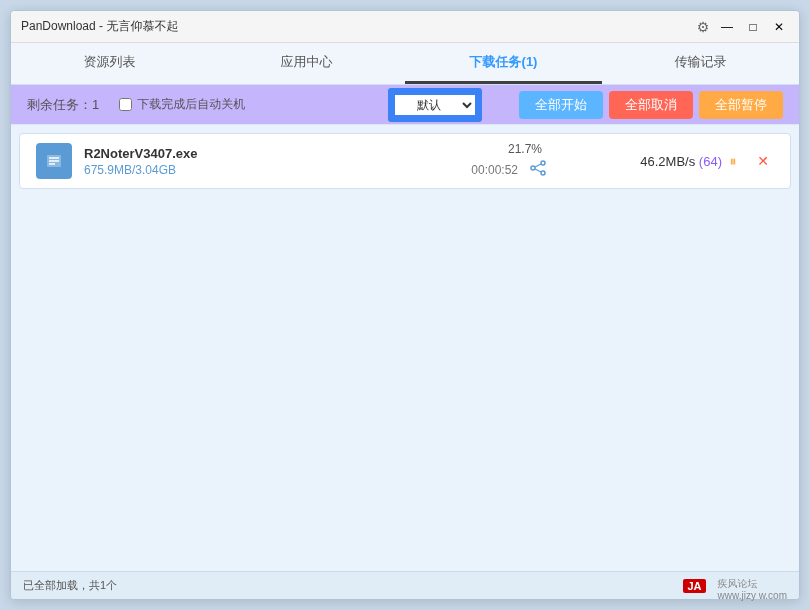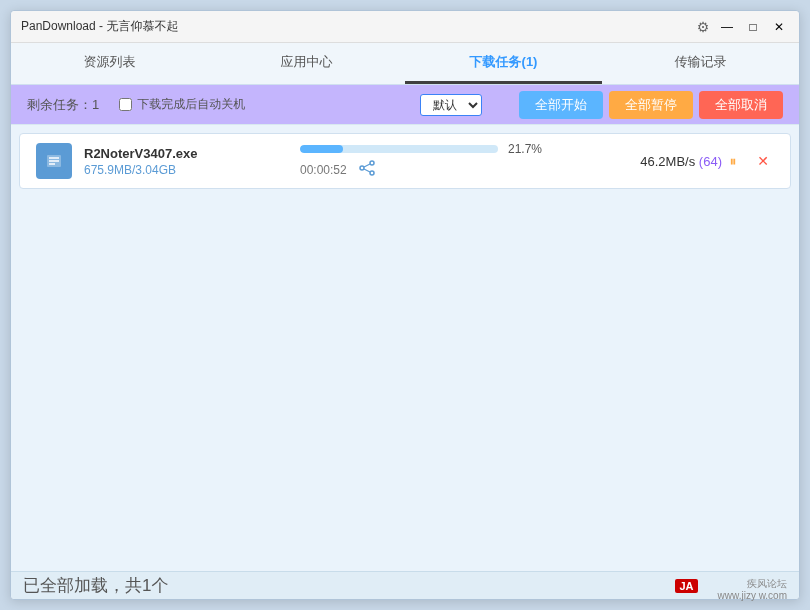--- a/index.html
+++ b/index.html
@@ -115,23 +115,23 @@
     }
     .checkbox-group input { cursor: pointer; }
     .checkbox-label { font-size: 12px; color: #555; }
     .dropdown-group {
       display: flex;
       align-items: center;
       gap: 4px;
       margin-left: auto;
     }
     .dropdown-select {
-      padding: 2px 8px;
-      font-size: 12px;
-      border: 1px solid #3b82f6;
+      padding: 2px 18px;
+      font-size: 12px;
+      border: 7px solid #3b82f6;
       background: white;
       border-radius: 3px;
       color: #333;
     }
     .btn-group {
       display: flex;
       gap: 6px;
       margin-left: 10px;
       padding-left: 17px;
     }
@@ -195,20 +195,21 @@
       font-size: 12px;
       color: #5b9bd5;
       margin-top: 2px;
     }
     .progress-section {
       flex: 1;
       padding: 0 16px;
       display: flex;
       flex-direction: column;
       gap: 4px;
+      align-items: flex-end;
     }
     .progress-row {
       display: flex;
       align-items: center;
       gap: 10px;
     }
     .progress-bar-bg {
       flex: 1;
       height: 8px;
       background: #d0e8f8;
@@ -272,28 +273,27 @@
       background: #e0edf6;
       border-top: 1px solid #c8dcea;
       display: flex;
       align-items: center;
       padding: 0 12px;
       justify-content: space-between;
       flex-shrink: 0;
       border-radius: 0 0 4px 4px;
     }
     .status-text {
-      font-size: 17px;
+      font-size: 11px;
       color: #555;
     }
     .watermark {
       display: flex;
       align-items: center;
-      gap: 20px;
-      text-align: right;
+      gap: 12px;
     }
     .watermark-logo {
       background: #cc0000;
       color: white;
       font-size: 11px;
       font-weight: bold;
       padding: 1px 4px;
       border-radius: 2px;
     }
     .watermark-text {
@@ -337,22 +337,22 @@
       <input type="checkbox" id="auto-shutdown" style="">
       <label class="checkbox-label" for="auto-shutdown">下载完成后自动关机</label>
     </div>
     <div class="dropdown-group">
       <select class="dropdown-select">
         <option>默认</option>
       </select>
     </div>
     <div class="btn-group">
       <button class="btn btn-start">全部开始</button>
+      <button class="btn btn-cancel">全部取消</button>
       <button class="btn btn-pause">全部暂停</button>
-      <button class="btn btn-cancel">全部取消</button>
     </div>
   </div>
 
   <div class="content">
 
     <div class="download-item">
       <div class="file-icon">
         <svg width="22" height="22" viewBox="0 0 22 22" fill="none">
           <rect width="22" height="22" rx="3" fill="#5b9bd5"></rect>
           <rect x="4" y="5" width="14" height="12" rx="1" fill="white" opacity="0.3"></rect>

